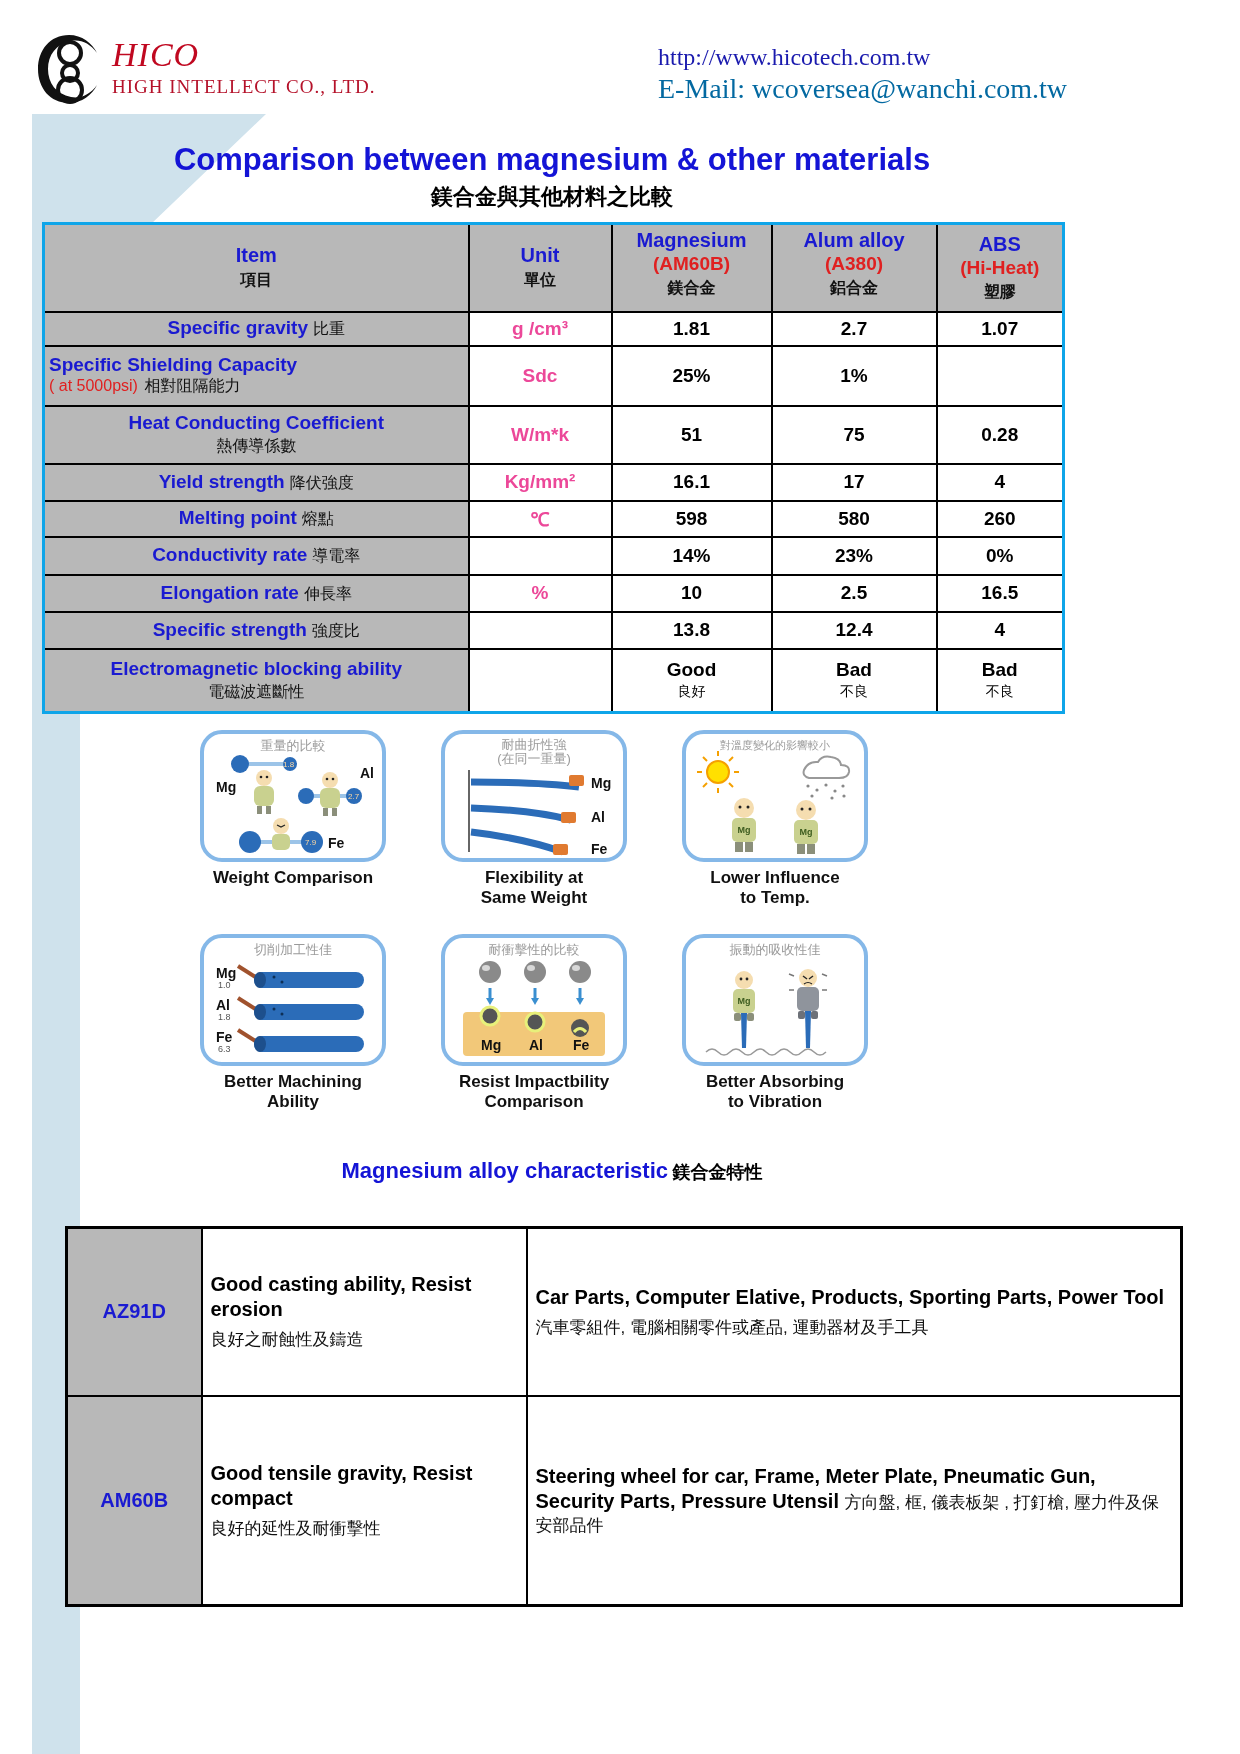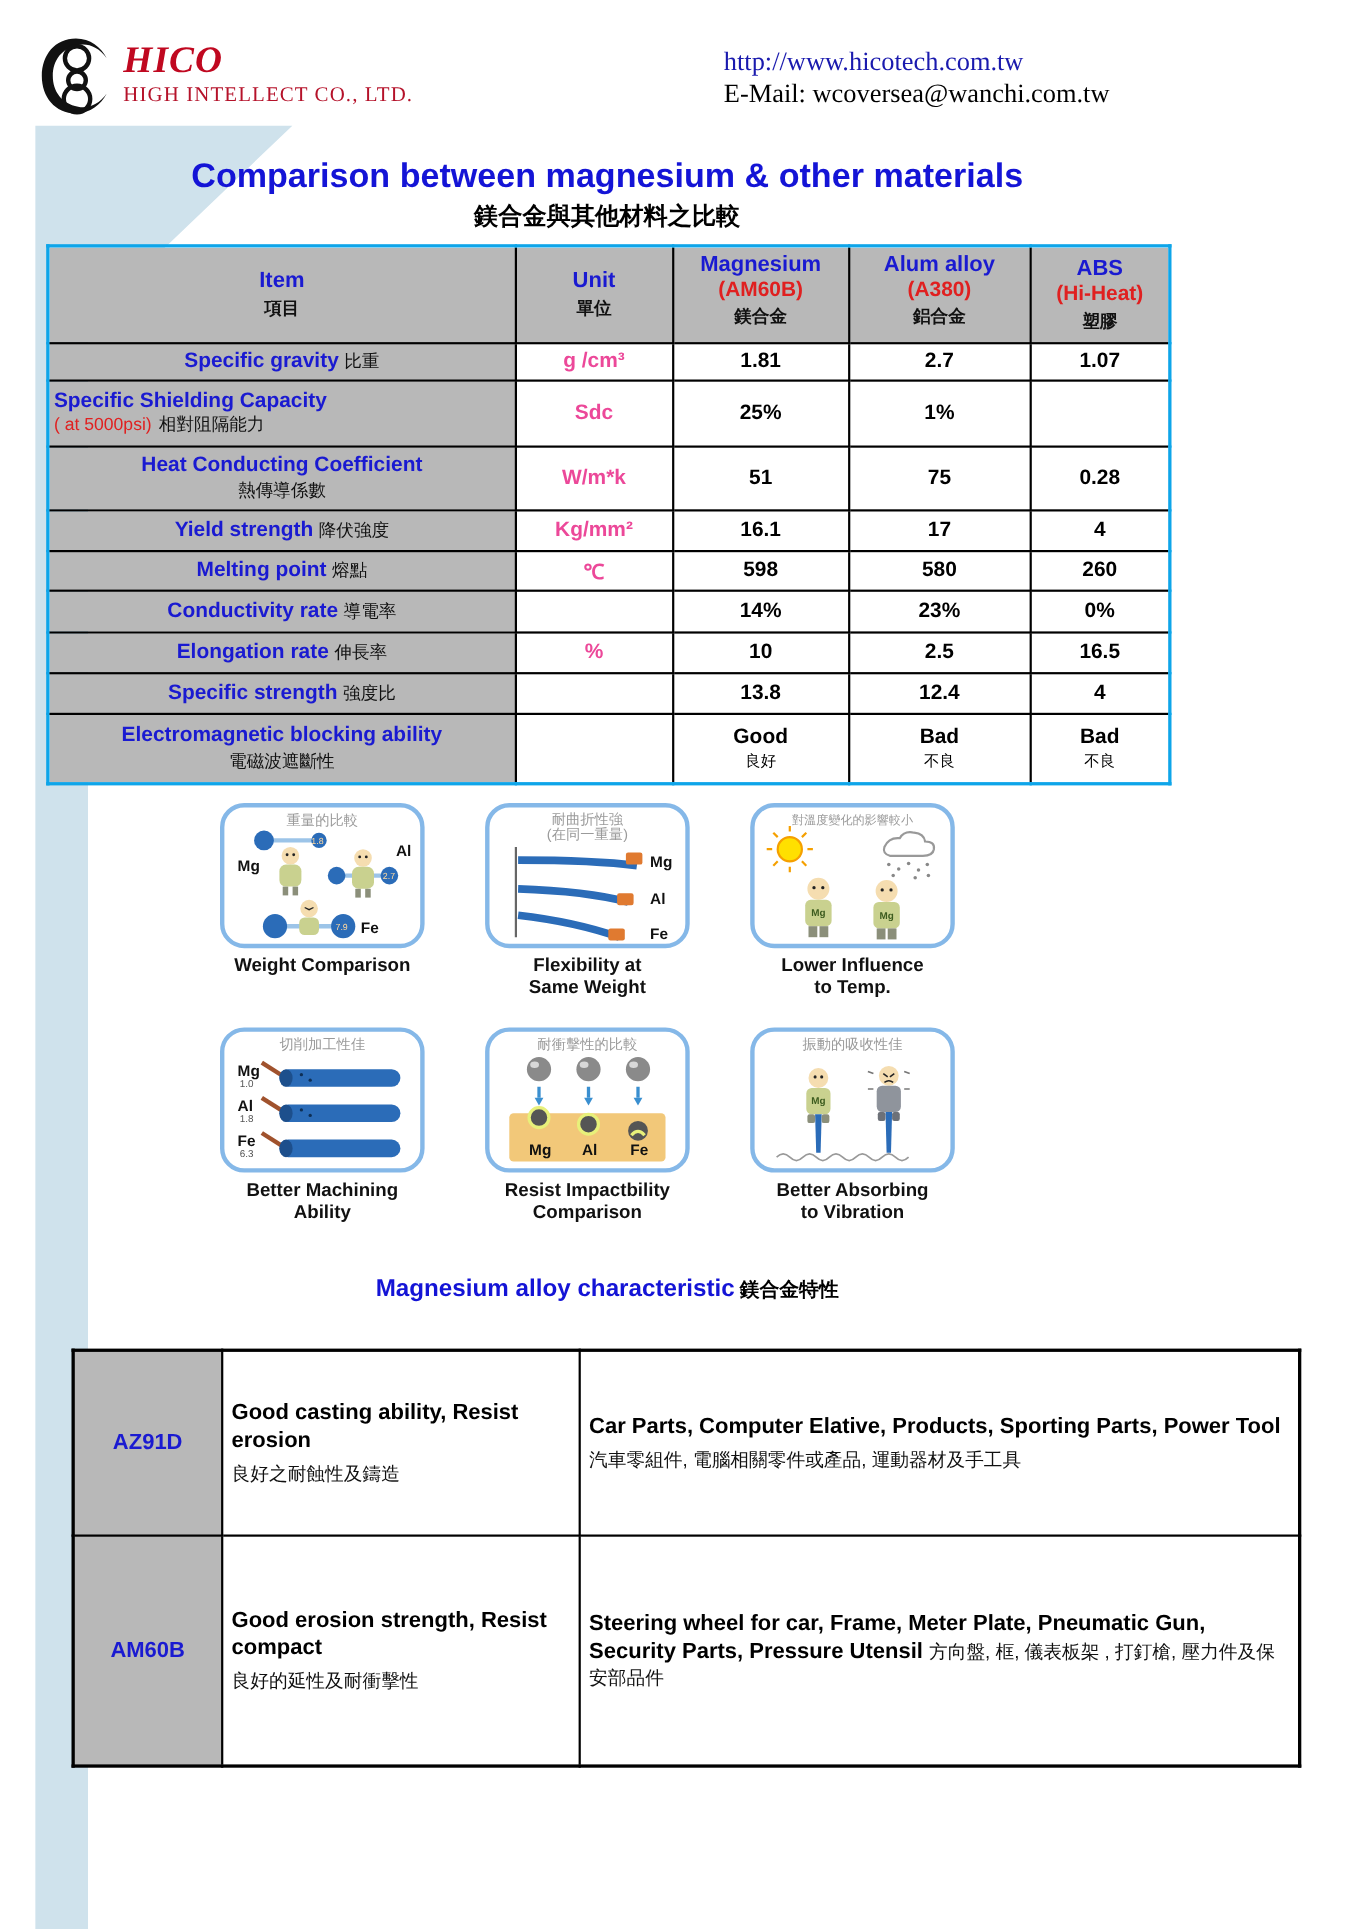--- a/index.html
+++ b/index.html
@@ -9,26 +9,26 @@
   
   .band { position:absolute; inset:0; background:#cfe2ec; z-index:0;
           clip-path: polygon(32px 114px, 266px 114px, 80px 292px, 80px 1754px, 32px 1754px); }
 
   .content { position:relative; z-index:1; }
 
   
   .hdr { position:relative; height:118px; }
   .logo-svg { position:absolute; left:36px; top:33px; }
   .logo-text { position:absolute; left:112px; top:36px; }
-  .logo-title { font-family:"Liberation Serif", serif; font-style:italic; font-weight:bold;
+  .logo-title { font-family:"Liberation Serif", serif; font-style:italic; font-weight:normal;
                 font-size:34px; color:#c00820; letter-spacing:1px; }
   .logo-sub { font-family:"Liberation Serif", serif; font-size:19px; color:#b5122a; margin-top:2px; letter-spacing:1px; }
   .contact { position:absolute; left:658px; top:44px; font-family:"Liberation Serif", serif; }
   .url { color:#1a1aae; font-size:24px; }
-  .email { color:#000000; font-size:24px; margin-top:2px; }
+  .email { color:#0369a1; font-size:28px; margin-top:2px; }
 
   
   .main-wrap { margin-left:42px; width:1020px; }
   .title { text-align:center; color:#1414d6; font-size:31px; font-weight:bold; margin-top:24px; }
   .title-zh { text-align:center; color:#000; font-family:"Liberation Serif", serif; font-weight:bold; font-size:22px; margin-top:4px; }
 
   
   table.cmp { border-collapse:collapse; margin-top:10px; width:1020px; table-layout:fixed; border:3px solid #0ea5e9; }
   table.cmp th, table.cmp td { border:2px solid #000; overflow:hidden; }
   .gray { background:#b8b8b8; }
@@ -478,21 +478,21 @@
           <div class="m-zh">良好之耐蝕性及鑄造</div>
         </td>
         <td class="mtxt">
           <div class="m-en">Car Parts, Computer Elative, Products, Sporting Parts, Power Tool</div>
           <div class="m-zh">汽車零組件, 電腦相關零件或產品, 運動器材及手工具</div>
         </td>
       </tr>
       <tr style="height:210px">
         <td class="mcode gray">AM60B</td>
         <td class="mtxt">
-          <div class="m-en">Good erosion strength, Resist compact</div>
+          <div class="m-en">Good tensile gravity, Resist compact</div>
           <div class="m-zh">良好的延性及耐衝擊性</div>
         </td>
         <td class="mtxt">
           <div>
             <span class="m-en">Steering wheel for car,  Frame, Meter Plate, Pneumatic Gun, Security Parts, Pressure Utensil </span><span class="m-zh-inline">方向盤, 框, 儀表板架 , 打釘槍, 壓力件及保安部品件</span>
           </div>
         </td>
       </tr>
     </tbody>
       </table>

